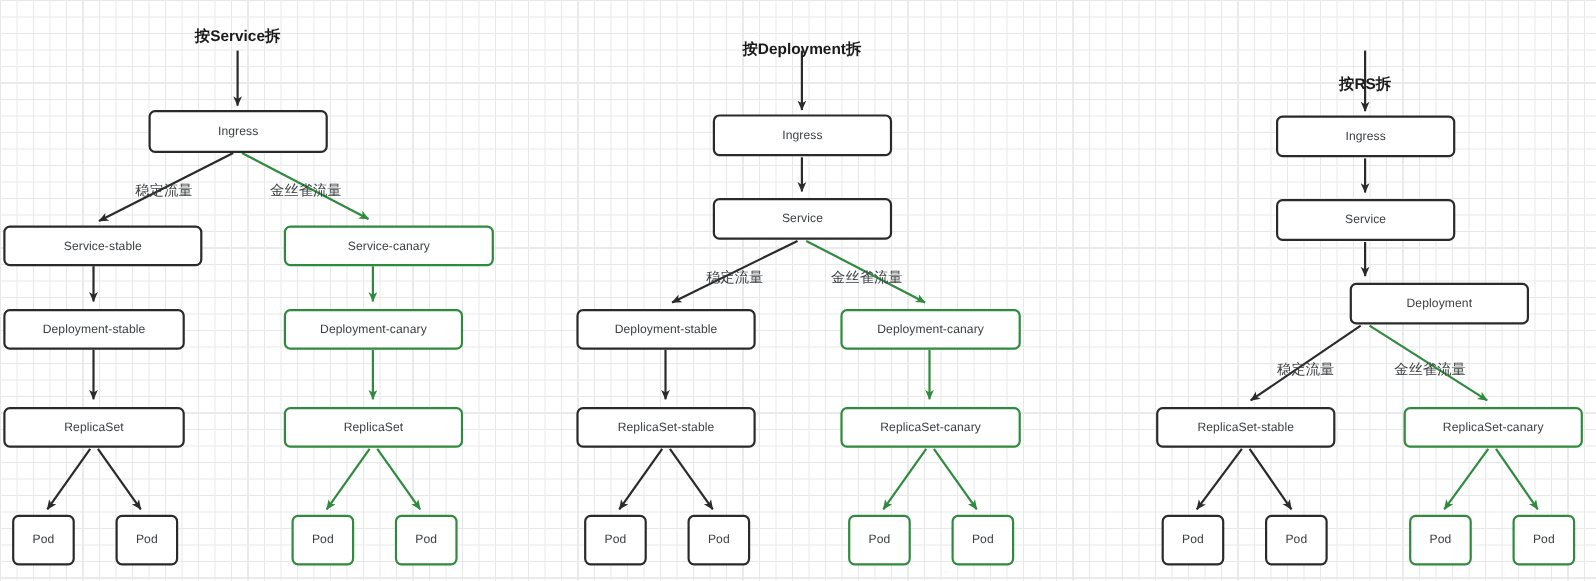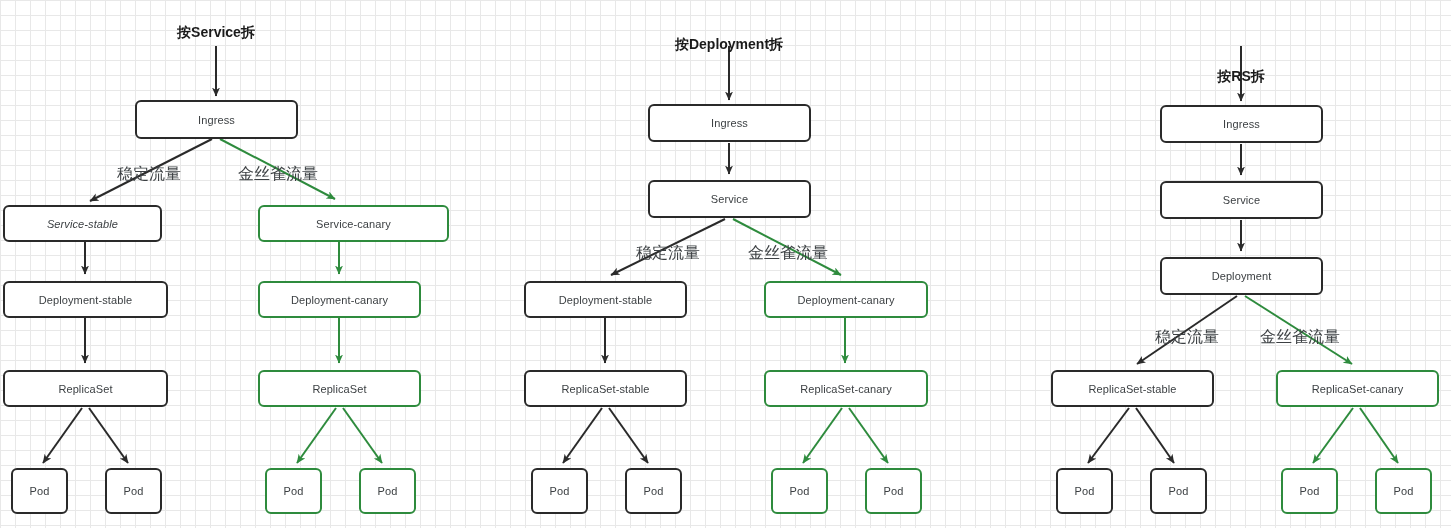--- a/index.html
+++ b/index.html
@@ -50,21 +50,21 @@
   .title {
     position: absolute;
     font-size: 14px;
     font-weight: bold;
     color: #1a1a1a;
     white-space: nowrap;
     transform: translateX(-50%);
   }
   .edge-label {
     position: absolute;
-    font-size: 16px;
+    font-size: 13px;
     color: #3c4043;
     white-space: nowrap;
     transform: translateX(-50%);
     background: transparent;
   }
 </style>
 </head>
 <body>
 
 <div id="canvas">
@@ -116,21 +116,21 @@
       <path d="M1136,408 L1174,463" stroke="#2a2a2a" marker-end="url(#ah-dark)"></path>
       <path d="M1353,408 L1313,463" stroke="#2e8b3d" marker-end="url(#ah-green)"></path>
       <path d="M1360,408 L1398,463" stroke="#2e8b3d" marker-end="url(#ah-green)"></path>
     </g>
   </svg>
 
   <div class="title" style="left:216px; top:24px;">按Service拆</div>
 
   <div class="node" style="left:135px; top:100px; width:163px; height:39px;">Ingress</div>
 
-  <div class="node" style="left:3px; top:205px; width:159px; height:37px;font-style:italic;">Service-stable</div>
+  <div class="node" style="left:3px; top:205px; width:181px; height:37px;">Service-stable</div>
   <div class="node green" style="left:258px; top:205px; width:191px; height:37px;">Service-canary</div>
 
   <div class="node" style="left:3px; top:281px; width:165px; height:37px;">Deployment-stable</div>
   <div class="node green" style="left:258px; top:281px; width:163px; height:37px;">Deployment-canary</div>
 
   <div class="node" style="left:3px; top:370px; width:165px; height:37px;">ReplicaSet</div>
   <div class="node green" style="left:258px; top:370px; width:163px; height:37px;">ReplicaSet</div>
 
   <div class="node" style="left:11px; top:468px; width:57px; height:46px;">Pod</div>
   <div class="node" style="left:105px; top:468px; width:57px; height:46px;">Pod</div>
@@ -156,21 +156,21 @@
   <div class="node green" style="left:771px; top:468px; width:57px; height:46px;">Pod</div>
   <div class="node green" style="left:865px; top:468px; width:57px; height:46px;">Pod</div>
 
   <div class="edge-label" style="left:668px; top:243px;">稳定流量</div>
   <div class="edge-label" style="left:788px; top:243px;">金丝雀流量</div>
 
   <div class="title" style="left:1241px; top:24px;margin-top:44px;">按RS拆</div>
 
   <div class="node" style="left:1160px; top:105px; width:163px; height:38px;">Ingress</div>
   <div class="node" style="left:1160px; top:181px; width:163px; height:38px;">Service</div>
-  <div class="node" style="left:1160px; top:257px; width:163px; height:38px;">Deployment</div>
+  <div class="node" style="left:1227px; top:257px; width:163px; height:38px;">Deployment</div>
 
   <div class="node" style="left:1051px; top:370px; width:163px; height:37px;">ReplicaSet-stable</div>
   <div class="node green" style="left:1276px; top:370px; width:163px; height:37px;">ReplicaSet-canary</div>
 
   <div class="node" style="left:1056px; top:468px; width:57px; height:46px;">Pod</div>
   <div class="node" style="left:1150px; top:468px; width:57px; height:46px;">Pod</div>
   <div class="node green" style="left:1281px; top:468px; width:57px; height:46px;">Pod</div>
   <div class="node green" style="left:1375px; top:468px; width:57px; height:46px;">Pod</div>
 
   <div class="edge-label" style="left:1187px; top:327px;">稳定流量</div>

